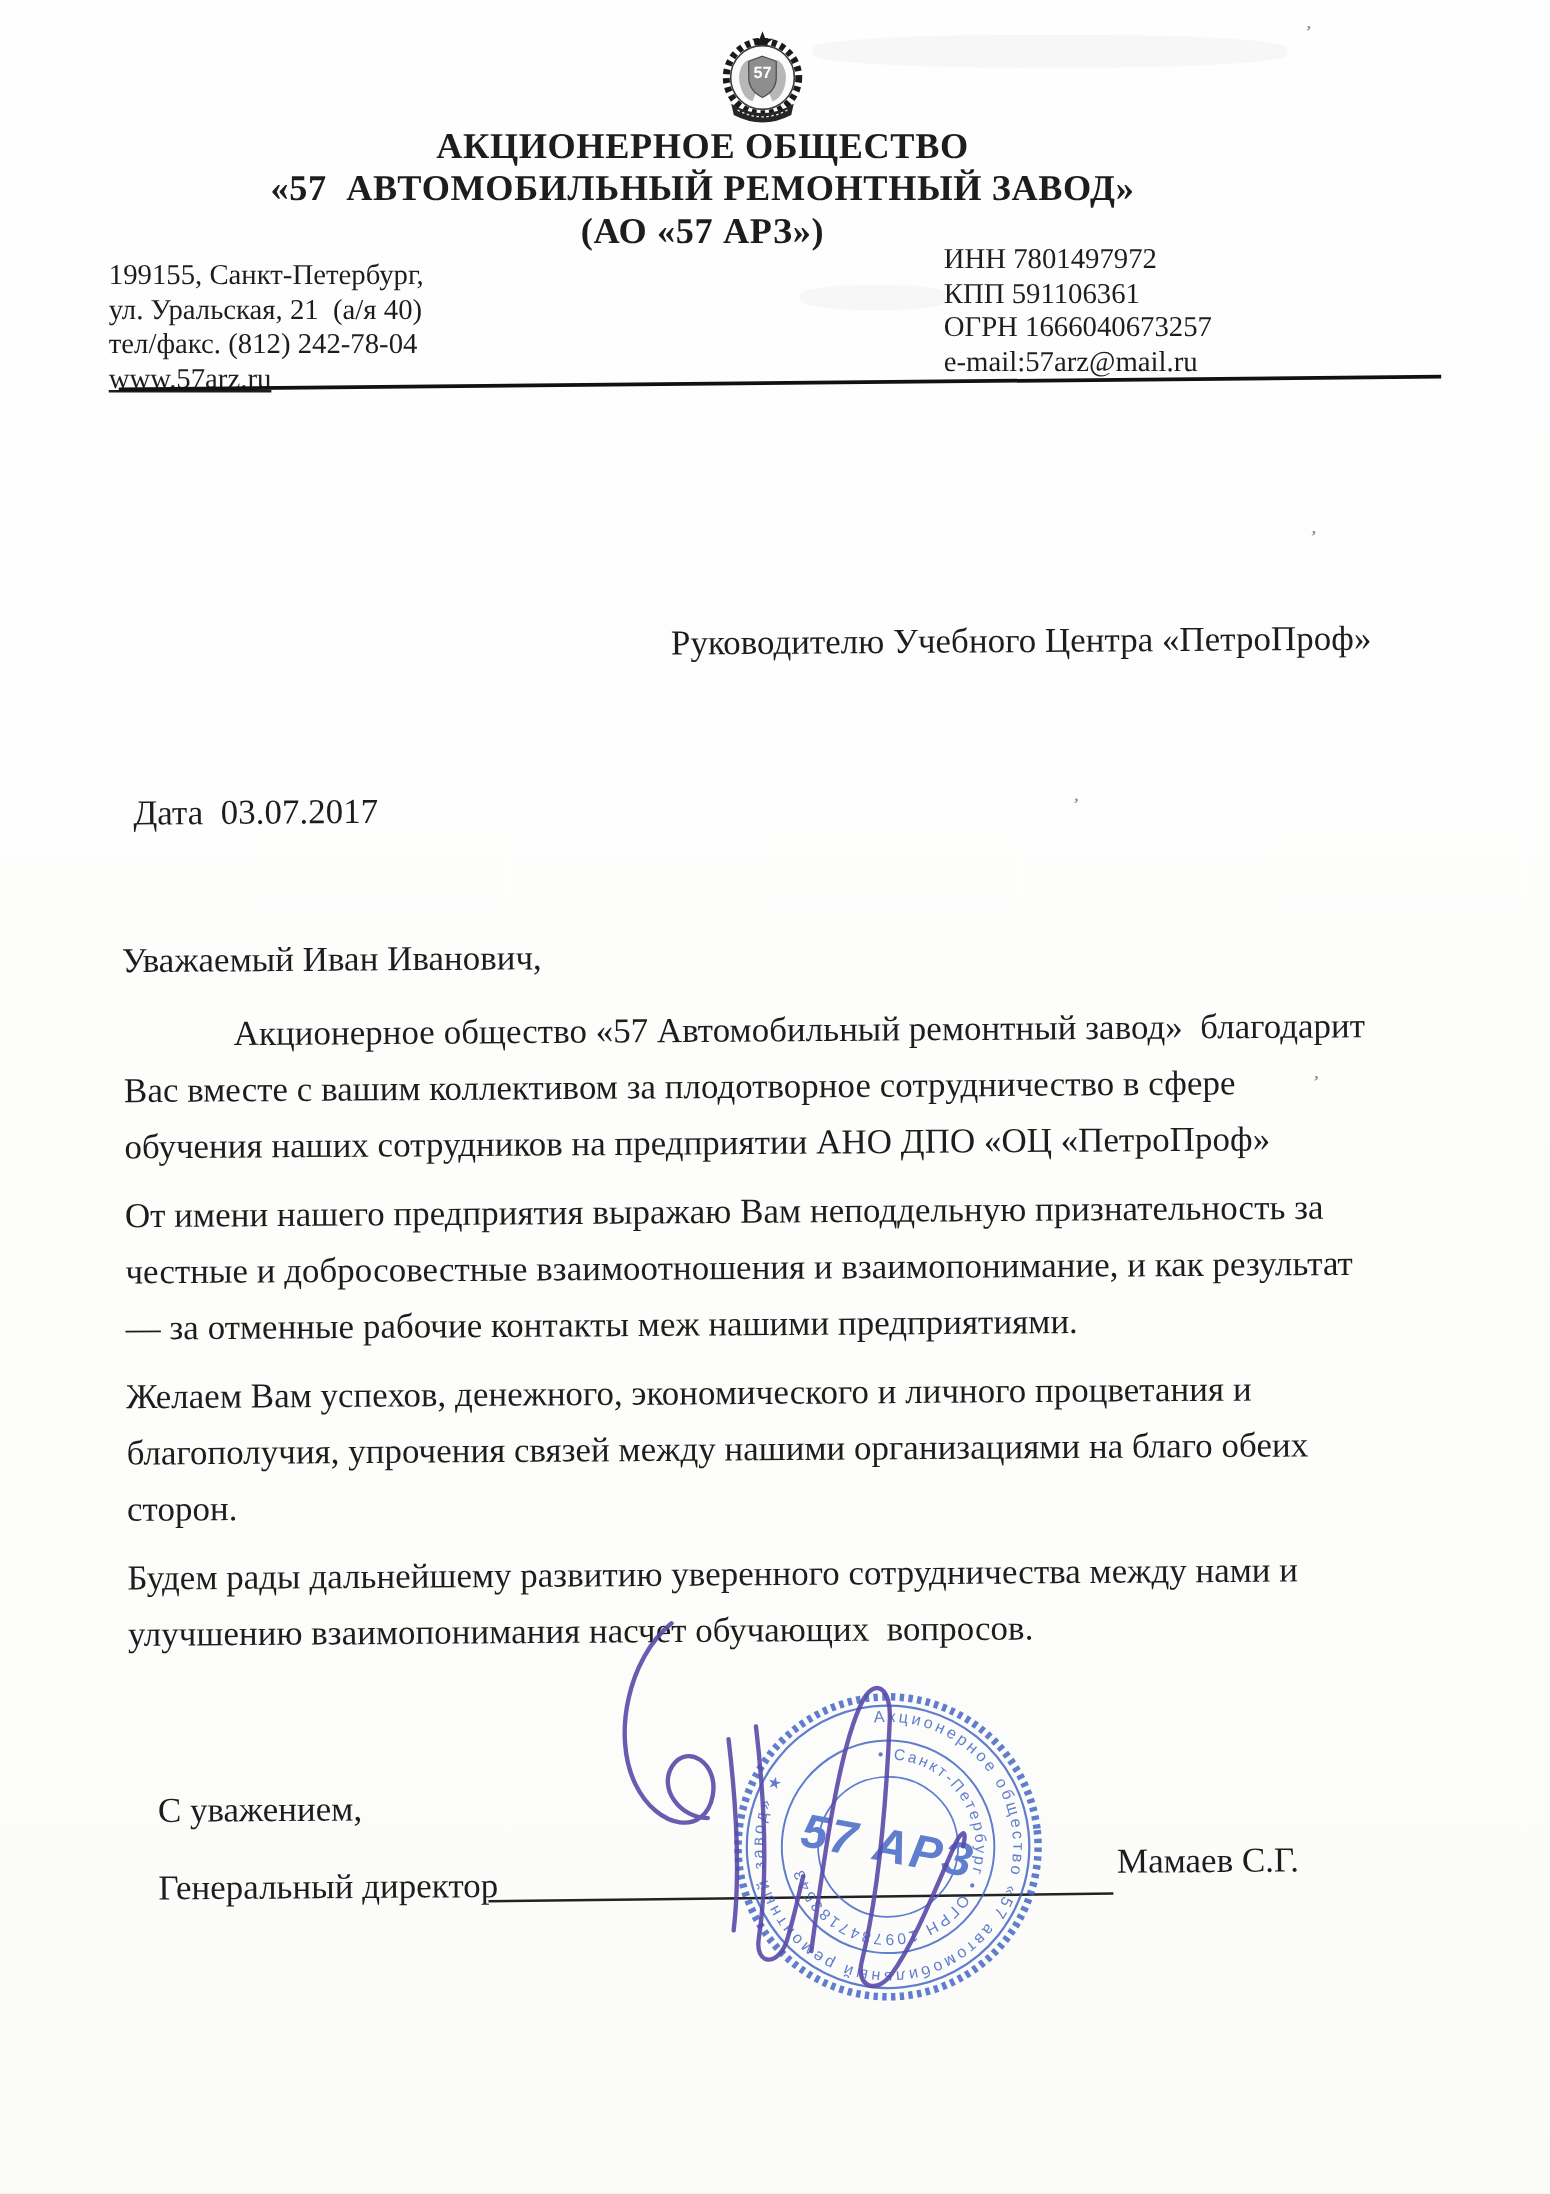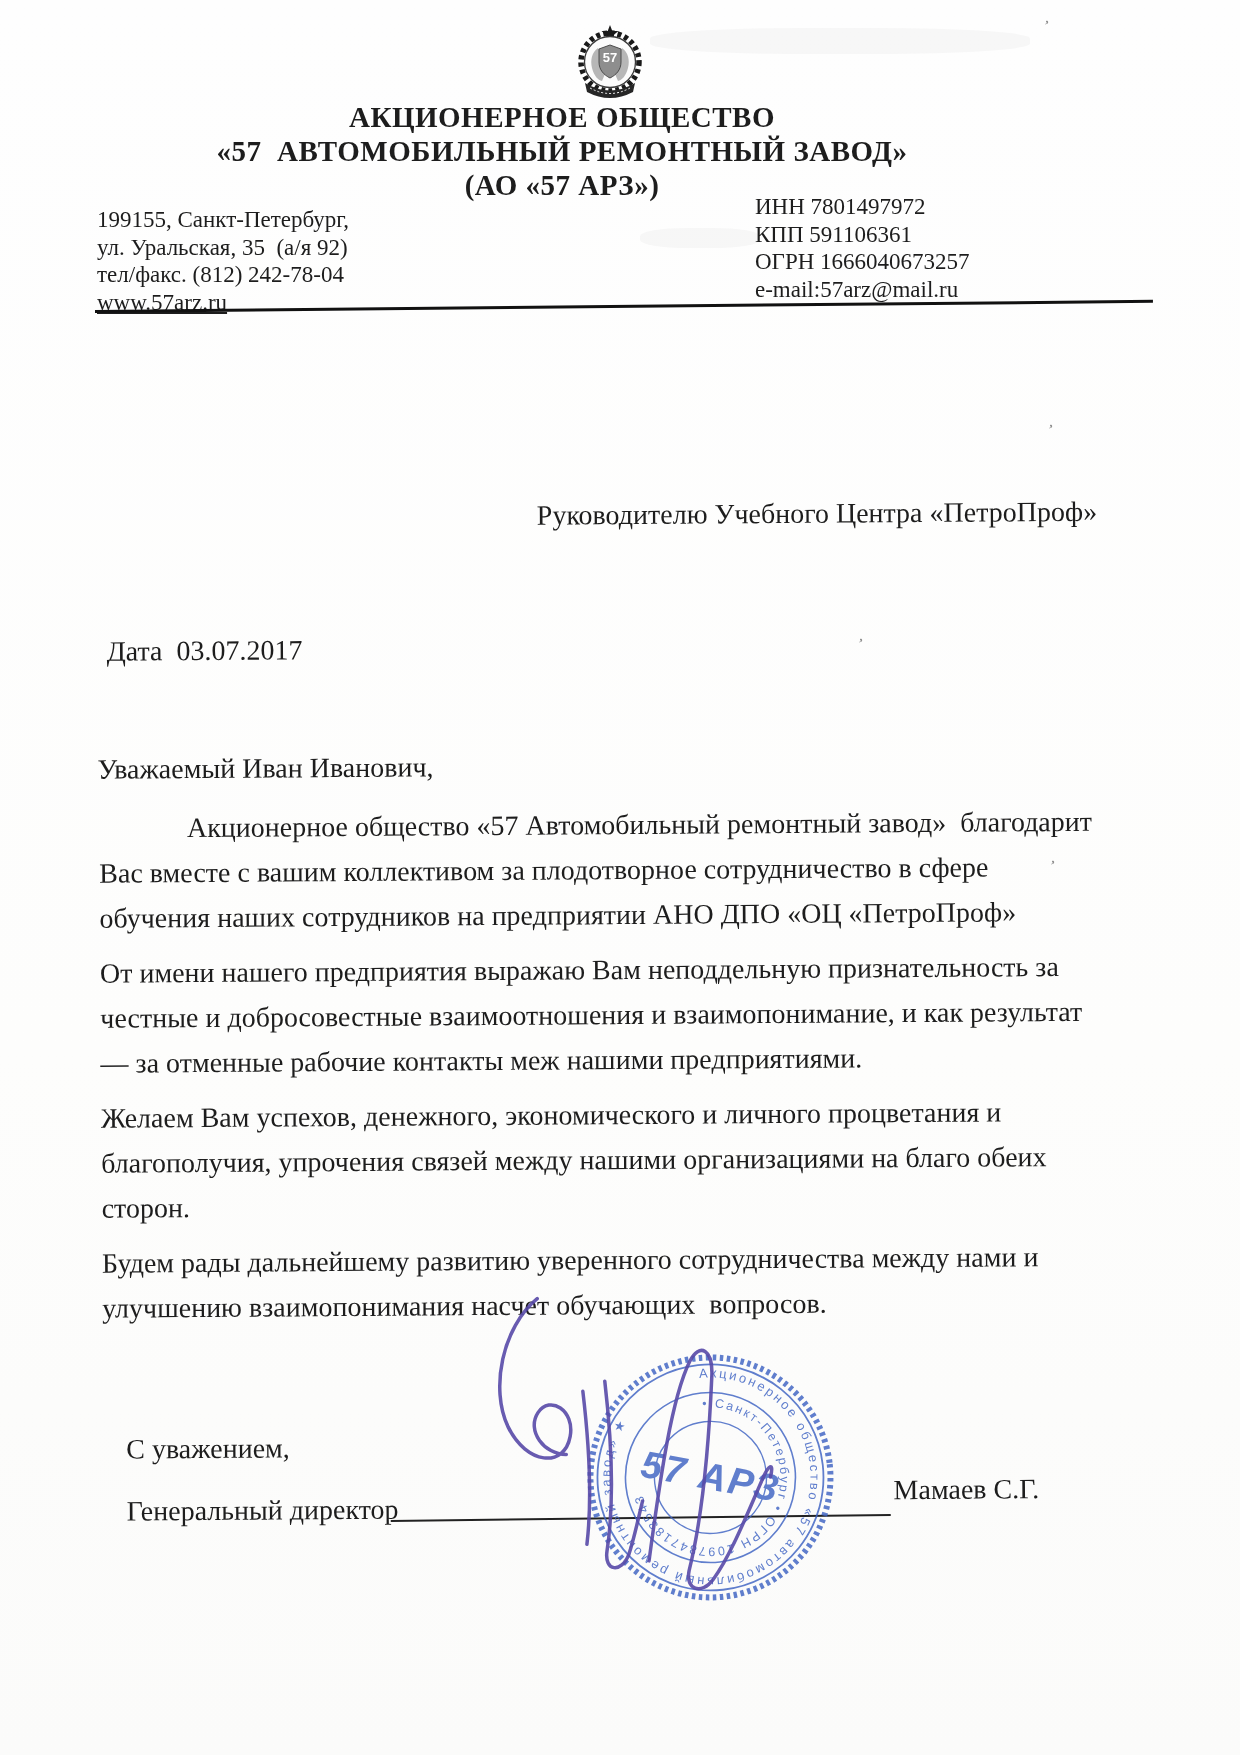--- a/index.html
+++ b/index.html
@@ -11,21 +11,21 @@
     background:linear-gradient(180deg,#fefefe 0%,#fdfdfc 60%,#fbfbfa 100%);
     font-family:"Liberation Serif","DejaVu Serif",serif;
     color:#1d1d1d;
     overflow:hidden;
   }
   .pre{white-space:pre;}
   
   .logo{position:absolute;left:568px;top:24px;width:84px;height:78px;}
   .org-block{position:absolute;left:-58px;top:100px;width:1240px;text-align:center;}
   .org-line{font-weight:bold;font-size:29px;line-height:34px;letter-spacing:.5px;white-space:pre;}
-  .contact-block{position:absolute;left:97px;top:206px;font-size:23px;line-height:27.5px;font-family:Liberation Serif, serif;}
+  .contact-block{position:absolute;left:87px;top:206px;font-size:23px;line-height:27.5px;font-family:Liberation Serif, serif;}
   .requisites-block{position:absolute;left:755px;top:193px;font-size:23px;line-height:27.5px;}
   .site{text-decoration:underline;}
   .header-rule{
     position:absolute;left:95px;top:310px;width:1058px;height:0;
     border-top:3.5px solid #111;
     transform:rotate(-0.55deg);transform-origin:0 0;
   }
   
   .content{position:absolute;left:0;top:0;width:1240px;height:1755px;
     transform:rotate(-0.4deg);transform-origin:60px 1700px;}
@@ -71,21 +71,21 @@
   </svg>
 
   <div class="org-block">
     <div class="org-line">АКЦИОНЕРНОЕ ОБЩЕСТВО</div>
     <div class="org-line">«57  АВТОМОБИЛЬНЫЙ РЕМОНТНЫЙ ЗАВОД»</div>
     <div class="org-line">(АО «57 АРЗ»)</div>
   </div>
 
   <div class="contact-block">
     <div class="pre">199155, Санкт-Петербург,</div>
-    <div class="pre">ул. Уральская, 35  (а/я 92)</div>
+    <div class="pre">ул. Уральская, 21  (а/я 40)</div>
     <div class="pre">тел/факс. (812) 242-78-04</div>
     <div class="pre site">www.57arz.ru</div>
   </div>
 
   <div class="requisites-block">
     <div class="pre">ИНН 7801497972</div>
     <div class="pre">КПП 591106361</div>
     <div class="pre">ОГРН 1666040673257</div>
     <div class="pre">e-mail:57arz@mail.ru</div>
   </div>

